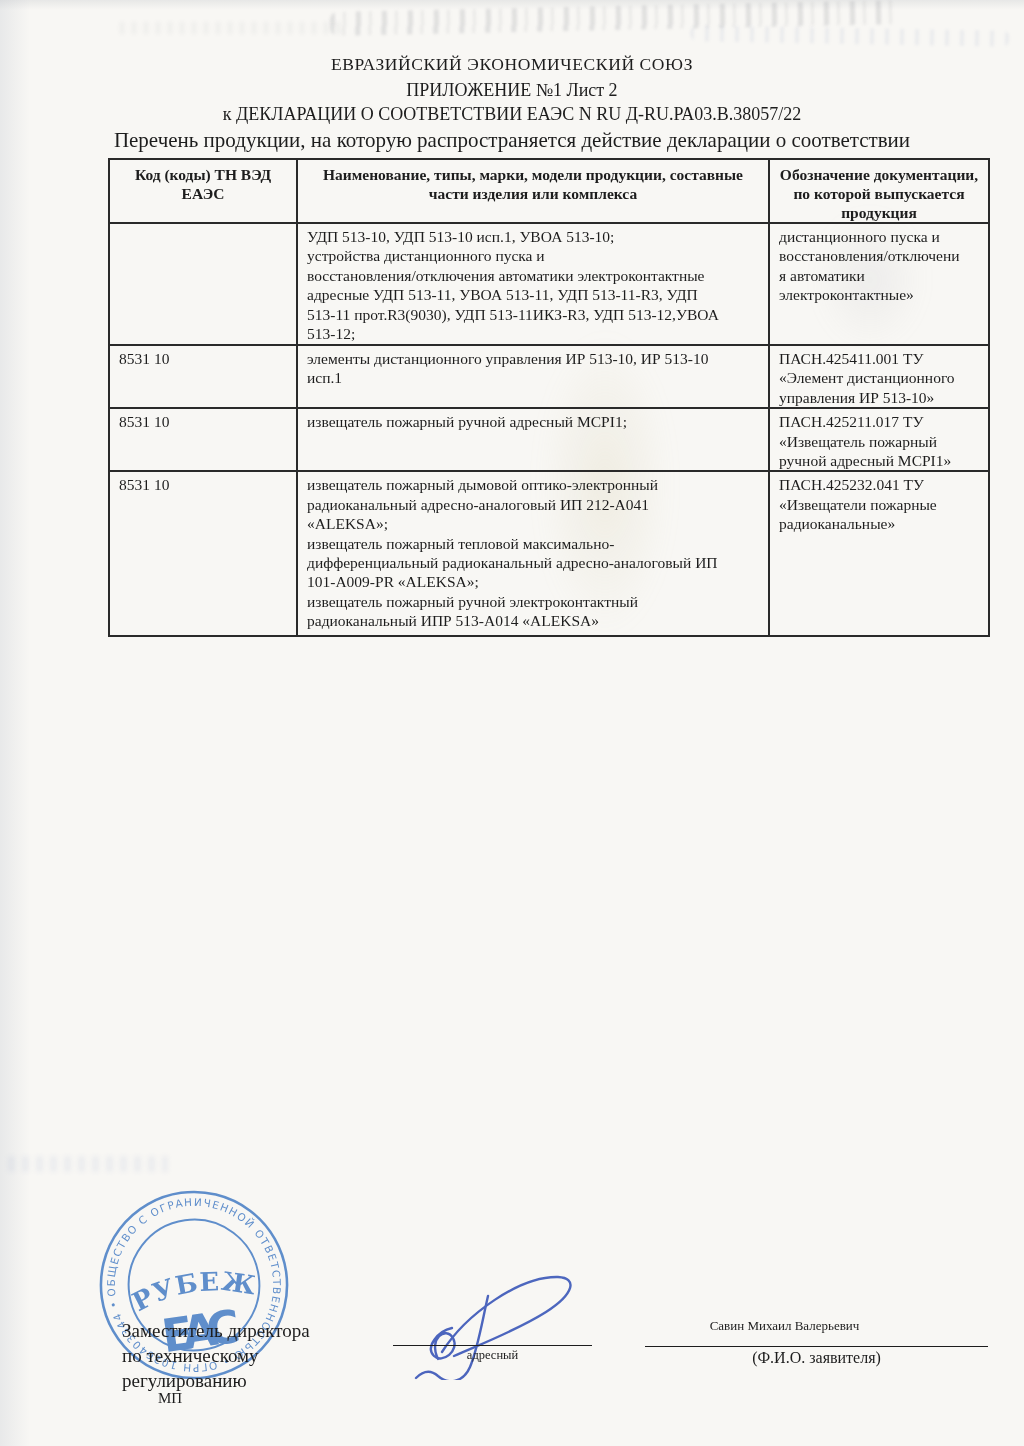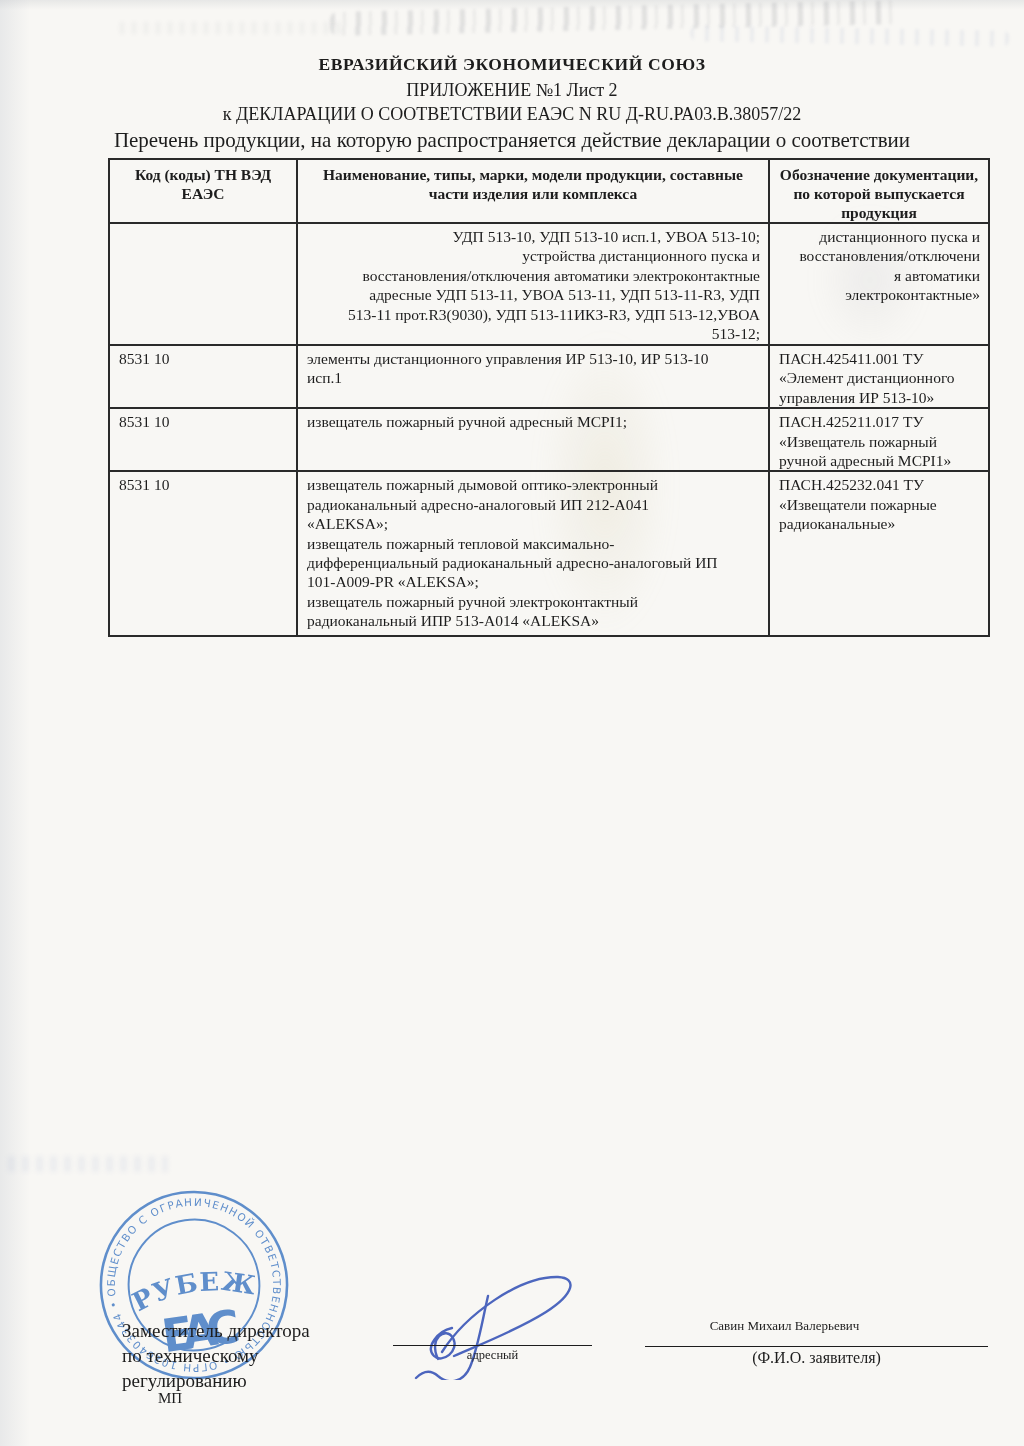--- a/index.html
+++ b/index.html
@@ -26,34 +26,34 @@
     background:repeating-linear-gradient(90deg, rgba(130,134,140,.3) 0 4px, rgba(130,134,140,0) 4px 12px); }
   .blob1 { left:540px; top:335px; width:130px; height:300px; filter:blur(10px);
     background:radial-gradient(closest-side, rgba(205,195,155,.20), rgba(205,195,155,0)); }
   .blob2 { left:815px; top:210px; width:110px; height:140px; filter:blur(9px);
     background:radial-gradient(closest-side, rgba(175,175,182,.14), rgba(175,175,182,0)); }
   .blob3 { left:8px; top:1156px; width:160px; height:16px; opacity:.25; filter:blur(2.5px);
     background:repeating-linear-gradient(90deg, rgba(120,140,190,.4) 0 7px, rgba(120,140,190,0) 7px 14px); }
 
   
   .hdr { position:absolute; left:0; width:1024px; text-align:center; white-space:nowrap; }
-  .hdr1 { top:54px; font-size:17.5px; font-weight:bold; letter-spacing:.6px; }
+  .hdr1 { top:54px; font-size:17.5px; font-weight:normal; letter-spacing:.6px; }
   .hdr2 { top:80px; font-size:18px; }
   .hdr3 { top:104px; font-size:18px; }
   .hdr4 { top:128px; font-size:21px; }
 
   
   .tbl-wrap { position:absolute; left:108px; top:158px; }
   table.doc { border-collapse:collapse; table-layout:fixed; width:880px; }
   table.doc col.c0 { width:188px; } table.doc col.c1 { width:472px; } table.doc col.c2 { width:220px; }
   table.doc th, table.doc td { border:2px solid #2a2a2a; vertical-align:top; white-space:pre-line;
     font-size:15.5px; line-height:19.4px; overflow:hidden; }
   table.doc th { font-weight:bold; text-align:center; padding:5px 8px 0 8px; height:57px; line-height:19px;border-radius:7px; }
   table.doc td { padding:3px 8px 0 9px; }
-  tr.r1 td { height:117px;text-align:right; } tr.r2 td { height:58px; } tr.r3 td { height:58px; } tr.r4 td { height:160px; }
+  tr.r1 td { height:117px; } tr.r2 td { height:58px; } tr.r3 td { height:58px; } tr.r4 td { height:160px; }
 
   
   .pos-title { position:absolute; left:122px; top:1318px; font-size:19px; line-height:25px; white-space:pre-line; }
   .mp { position:absolute; left:158px; top:1390px; font-size:15px; }
   .sig-line { position:absolute; left:393px; top:1345px; width:199px; border-top:1.6px solid #1d1d1d; }
   .sig-label { position:absolute; left:393px; top:1348px; width:199px; text-align:center; font-size:12.5px; }
   .name { position:absolute; left:613px; top:1318px; width:343px; text-align:center; font-size:13px; }
   .name-line { position:absolute; left:645px; top:1346px; width:343px; border-top:1.6px solid #1d1d1d; }
   .name-label { position:absolute; left:645px; top:1349px; width:343px; text-align:center; font-size:16px; }
 

